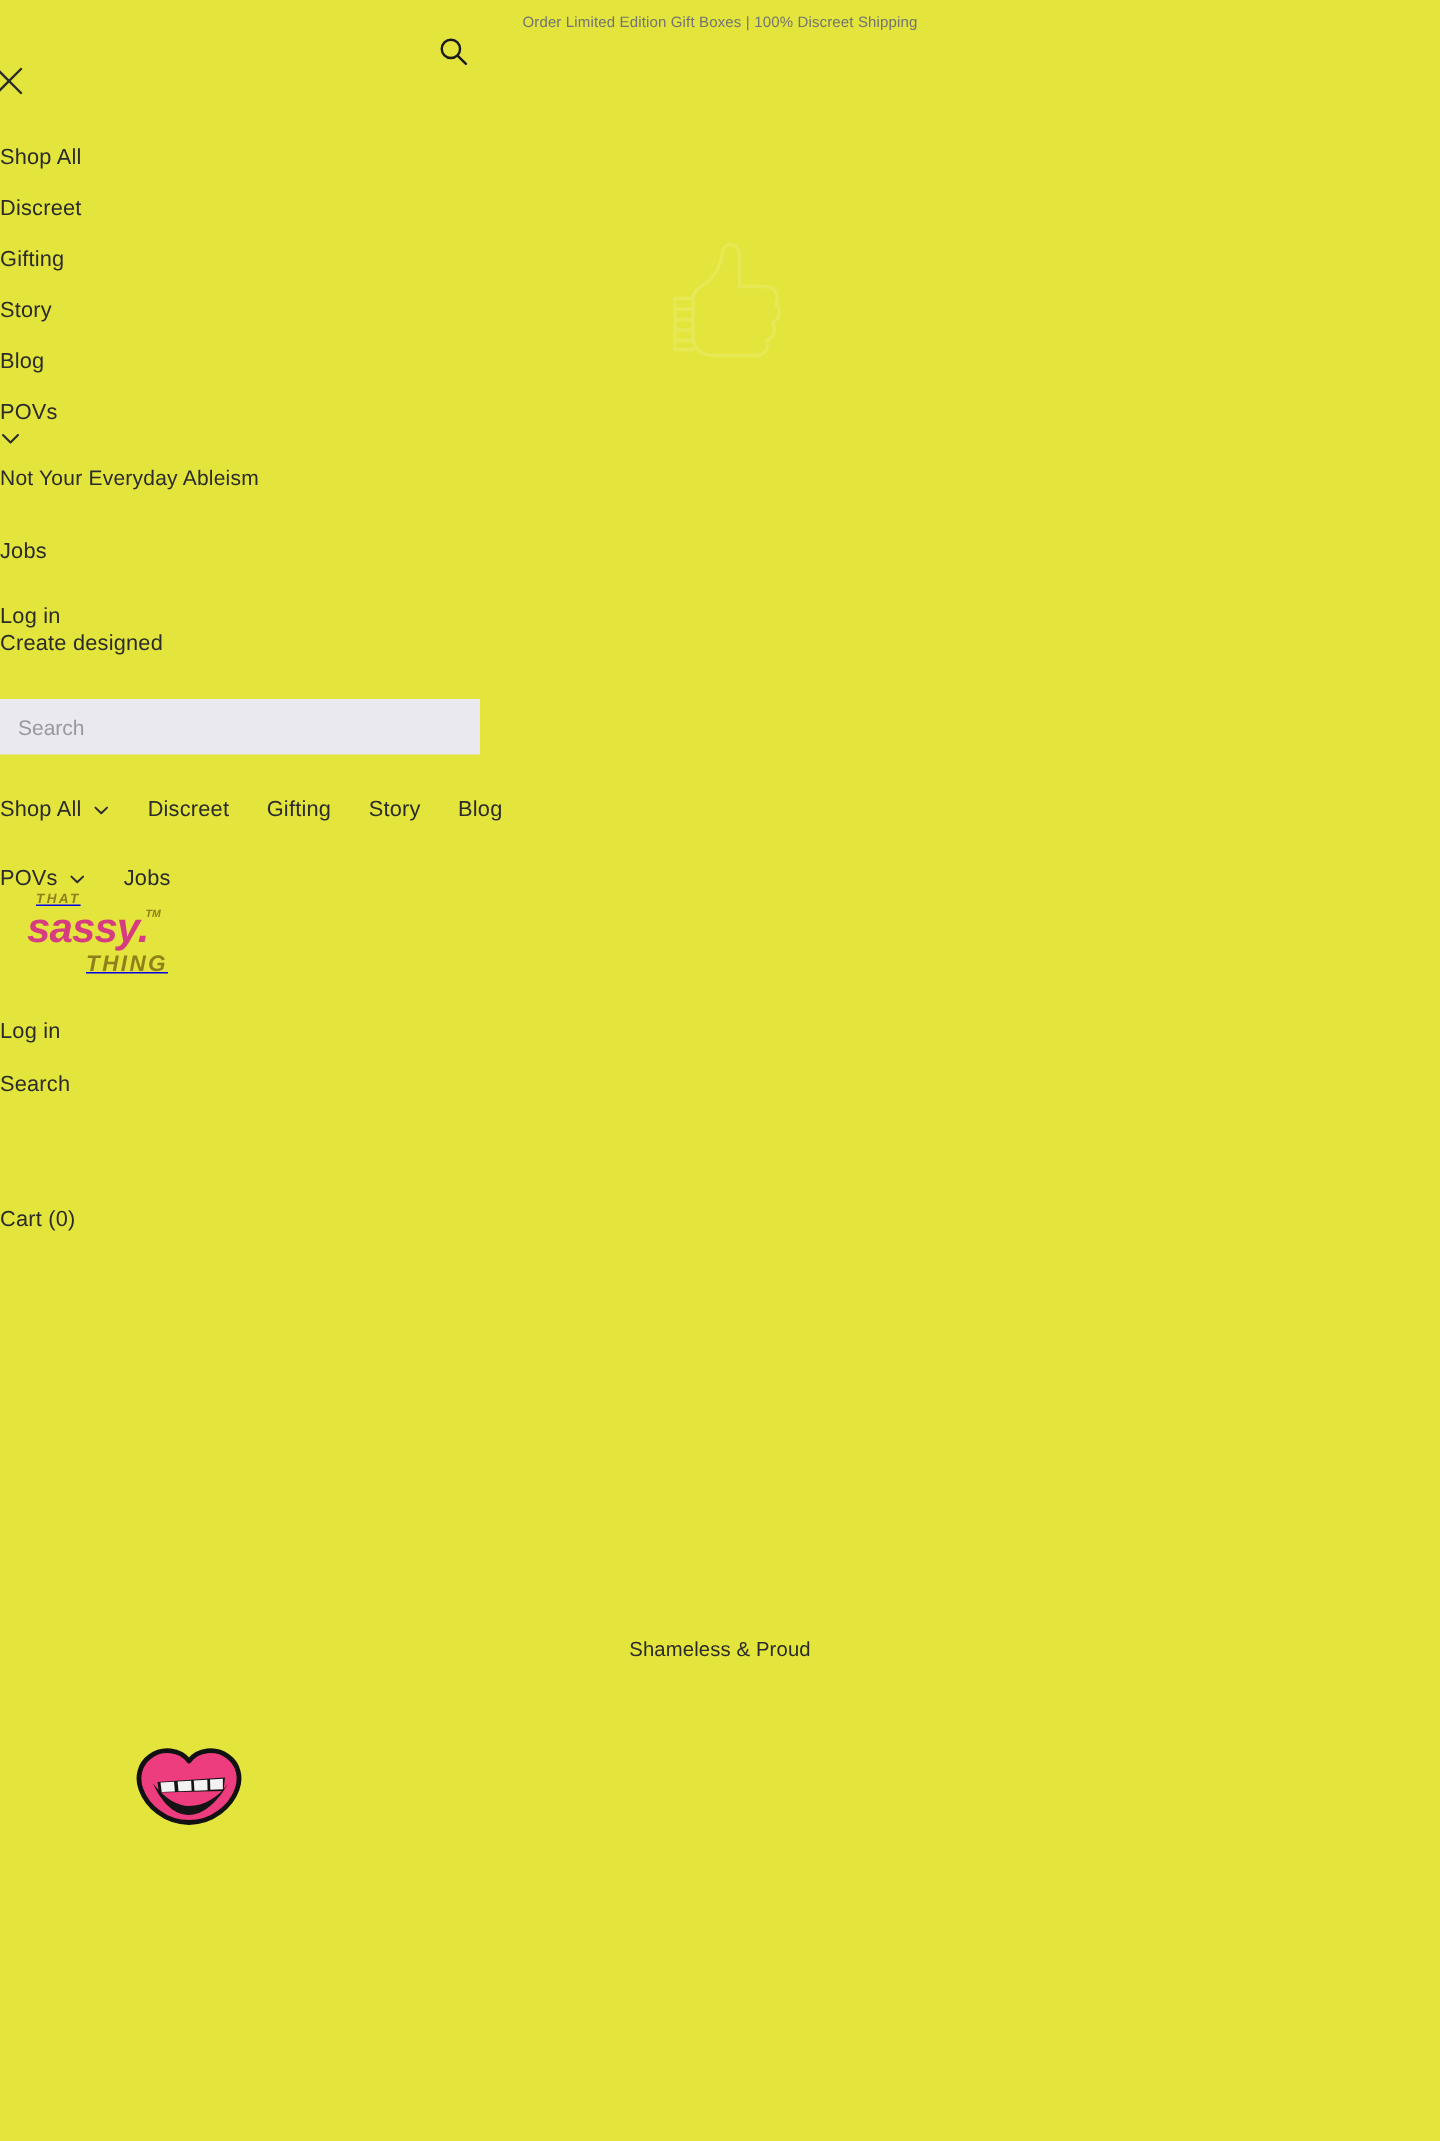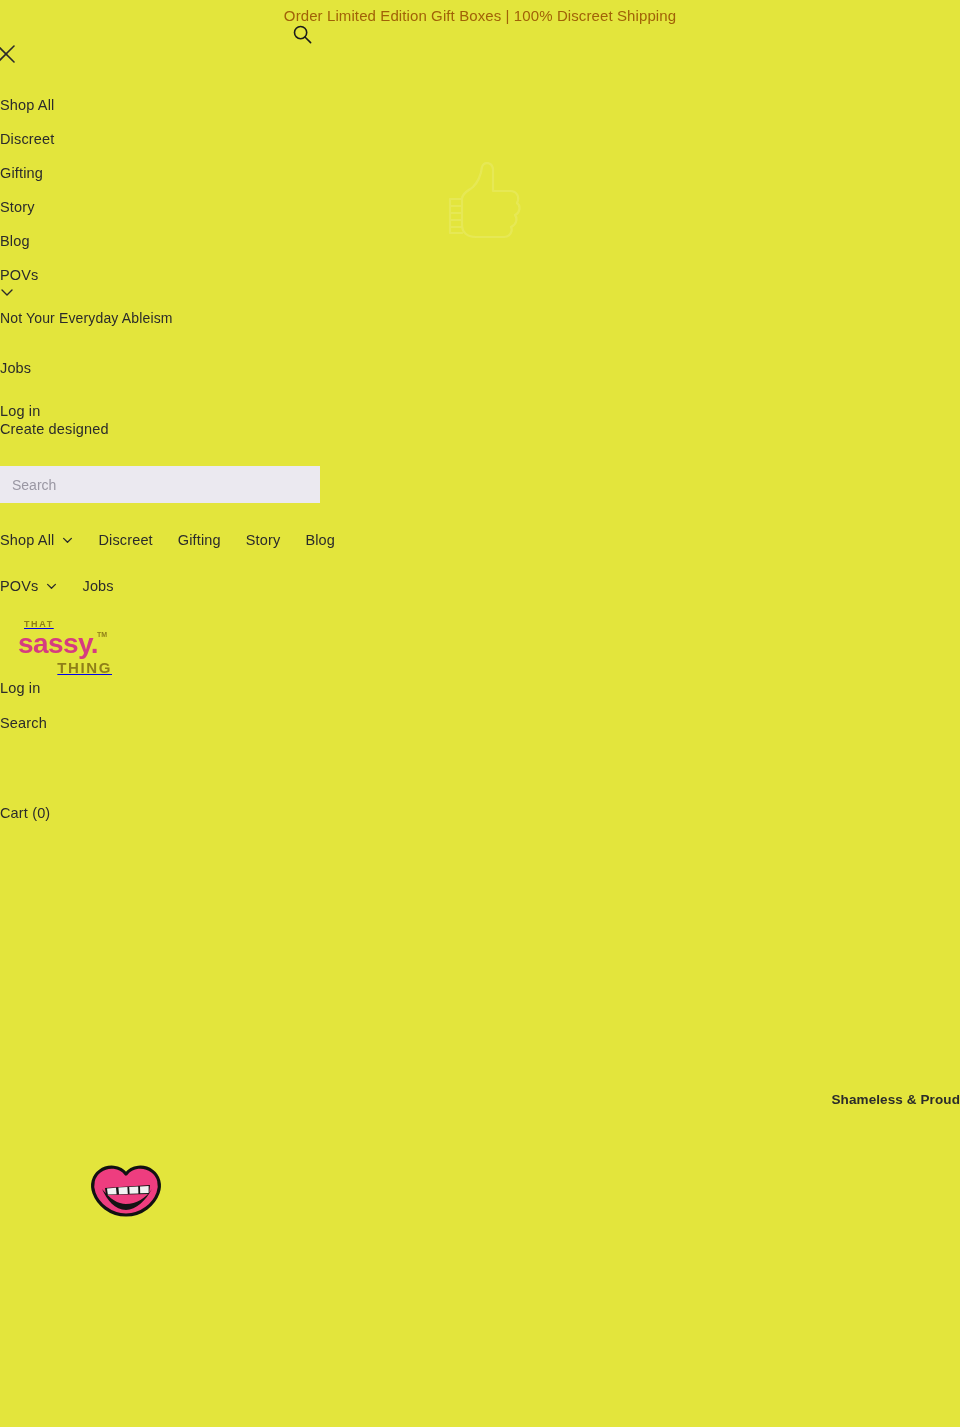--- a/index.html
+++ b/index.html
@@ -23,23 +23,23 @@
   .announcement-bar {
     position: absolute;
     top: 0; left: 0;
     width: 960px;
     height: 30px;
     display: flex;
     align-items: center;
     justify-content: center;
   }
   .announcement-text {
-    font-size: 15px;
+    font-size: 10px;
     letter-spacing: .1px;
-    color: #a16207;
+    color: #737373;
     white-space: nowrap;
     text-align: center;
   }
 
   
   .watermark {
     position: absolute;
     left: 440px;
     top: 155px;
     width: 90px;
@@ -176,25 +176,26 @@
     letter-spacing: .15px;
     white-space: nowrap;
   }
   .nav-caret { display: block; width: 11px; height: 8px; }
   .nav-caret svg { display: block; width: 11px; height: 8px; }
 
   
   .brand-logo {
     position: absolute;
     left: 18px;
-    top: 620px;
+    top: 595px;
     width: 96px;
     height: 50px;
     cursor: pointer;
     line-height: 1;
+    font-style: italic;
   }
   .logo-that {
     font-size: 9px;
     font-weight: bold;
     letter-spacing: 1.6px;
     color: #8f7f18;
     margin-left: 6px;
     display: block;
   }
   .logo-mainline {
@@ -257,23 +258,22 @@
     position: absolute;
     left: 0;
     top: 1092px;
     width: 960px;
     text-align: center;
   }
   .footer-heading {
     font-size: 13.5px;
     color: #2b2b2b;
     margin: 0;
-    font-weight: bold;
+    font-weight: normal;
     letter-spacing: .1px;
-    text-align: right;
   }
   .footer-desc {
     font-size: 13.5px;
     color: #2b2b2b;
     line-height: 17px;
     margin: 24px auto 0 auto;
     width: 640px;
     letter-spacing: .05px;
   }
   .footer-squad {

